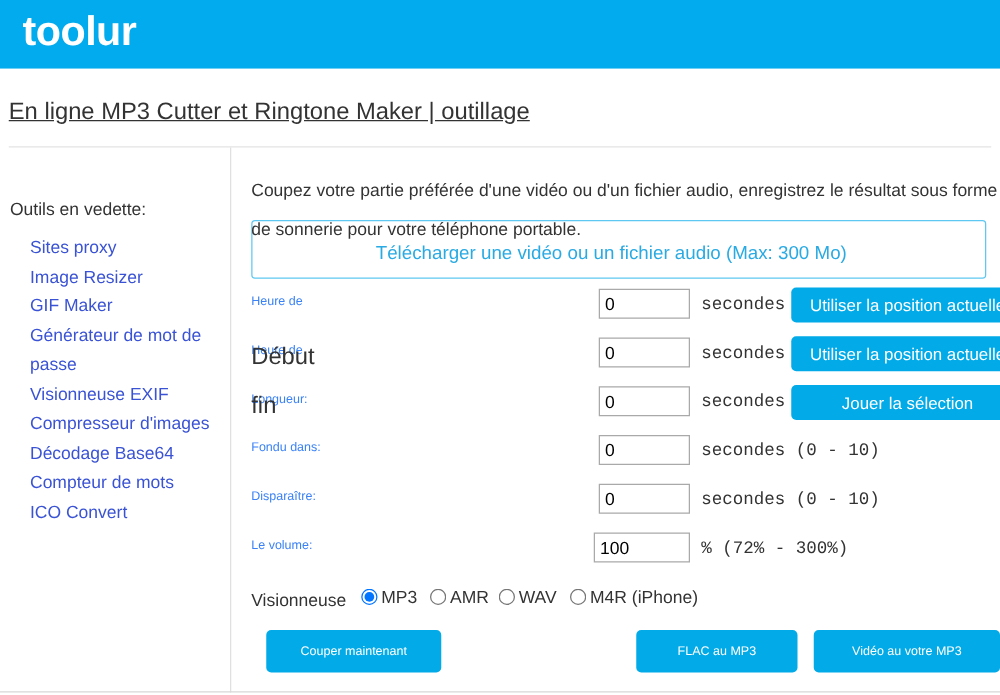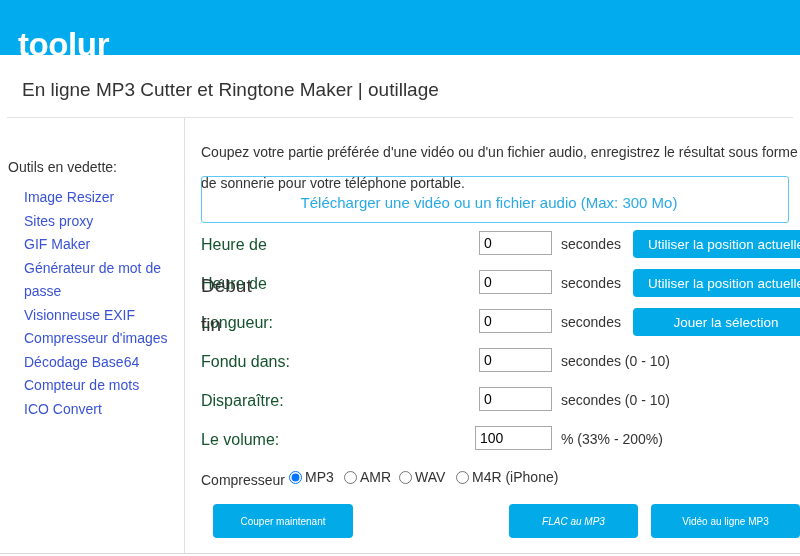--- a/index.html
+++ b/index.html
@@ -25,44 +25,45 @@
   .brandbar {
     position: absolute;
     left: 0; top: 0;
     width: 800px;
     height: 55px;
     background: #02abee;
   }
   .brandbar .logo {
     position: absolute;
     left: 18px;
-    top: 25px;
+    top: 5px;
     color: #ffffff;
     font-size: 33px;
     font-weight: bold;
     letter-spacing: -0.4px;
     line-height: 40px;
     white-space: nowrap;
   }
 
   
   .page-heading {
     position: absolute;
     left: 0; top: 55px;
     width: 800px;
     height: 62px;
     background: #ffffff;
   }
   .page-heading .h1 {
     position: absolute;
-    left: 22px;
+    left: 7px;
     top: 24px;
     font-size: 19px;
     color: #333333;
     white-space: nowrap;
+    text-decoration: underline;
   }
   .heading-rule {
     position: absolute;
     left: 7px;
     top: 117px;
     width: 786px;
     height: 1px;
     background: #e3e3e3;
   }
 
@@ -181,22 +182,22 @@
     width: 615px;
   }
   .row {
     position: relative;
     height: 39px;
   }
   .lbl {
     position: absolute;
     left: 16px;
     top: 6px;
-    font-size: 16px;
-    color: #14532d;
+    font-size: 10px;
+    color: #3b82f6;
     white-space: nowrap;
   }
   .lbl-over {
     position: absolute;
     left: 16px;
     top: 6px;
     font-size: 19px;
     color: #333333;
     white-space: nowrap;
   }
@@ -211,20 +212,21 @@
     color: #000000;
     padding: 0 4px;
     outline: none;
   }
   .unit {
     position: absolute;
     top: 6px;
     font-size: 14px;
     color: #333333;
     white-space: nowrap;
+    font-family: Liberation Mono, monospace;
   }
 
   .btn {
     position: absolute;
     background: #02aae8;
     color: #ffffff;
     border: none;
     border-radius: 4px;
     font-family: "Liberation Sans", sans-serif;
     font-size: 13.5px;
@@ -284,22 +286,22 @@
   </div>
   <div class="heading-rule"></div>
 
   <div class="cols">
     <div class="col-divider"></div>
     <div class="bottom-rule"></div>
 
     <div class="sidebar">
       <div class="sidebar-title">Outils en vedette:</div>
       <div class="sidebar-list">
+        <a class="sidebar-link">Sites proxy</a>
         <a class="sidebar-link">Image Resizer</a>
-        <a class="sidebar-link">Sites proxy</a>
         <a class="sidebar-link">GIF Maker</a>
         <a class="sidebar-link wrap">Générateur de mot de passe</a>
         <a class="sidebar-link">Visionneuse EXIF</a>
         <a class="sidebar-link">Compresseur d'images</a>
         <a class="sidebar-link">Décodage Base64</a>
         <a class="sidebar-link">Compteur de mots</a>
         <a class="sidebar-link">ICO Convert</a>
       </div>
     </div>
 
@@ -349,41 +351,41 @@
 
         <div class="row">
           <span class="lbl">Disparaître:</span>
           <input class="txt" style="left: 294px; width: 73px;" type="text" value="0">
           <span class="unit" style="left:376px;">secondes (0 - 10)</span>
         </div>
 
         <div class="row">
           <span class="lbl">Le volume:</span>
           <input class="txt" style="left: 290px; width: 77px;" type="text" value="100">
-          <span class="unit" style="left:376px;">% (33% - 200%)</span>
+          <span class="unit" style="left:376px;">% (72% - 300%)</span>
         </div>
 
         <div class="radios">
-          <span class="rlbl">Compresseur</span>
+          <span class="rlbl">Visionneuse</span>
           <label class="ropt" style="left:104px;">
             <input type="radio" name="fmt" checked="" style=""><span>MP3</span>
           </label>
           <label class="ropt" style="left:159px;">
             <input type="radio" name="fmt" style=""><span>AMR</span>
           </label>
           <label class="ropt" style="left:214px;">
             <input type="radio" name="fmt" style=""><span>WAV</span>
           </label>
           <label class="ropt" style="left:271px;">
             <input type="radio" name="fmt" style=""><span>M4R (iPhone)</span>
           </label>
         </div>
 
         <div class="actions">
           <button class="btn" style="left:28px; top:6px; width:140px;">Couper maintenant</button>
-          <button class="btn" style="left:324px; top:6px; width:129px;font-style:italic;">FLAC au MP3</button>
-          <button class="btn" style="left:466px; top:6px; width:149px;">Vidéo au ligne MP3</button>
+          <button class="btn" style="left:324px; top:6px; width:129px;">FLAC au MP3</button>
+          <button class="btn" style="left:466px; top:6px; width:149px;">Vidéo au votre MP3</button>
         </div>
 
       </div>
     </div>
   </div>
 </div>
 
 </body></html>

